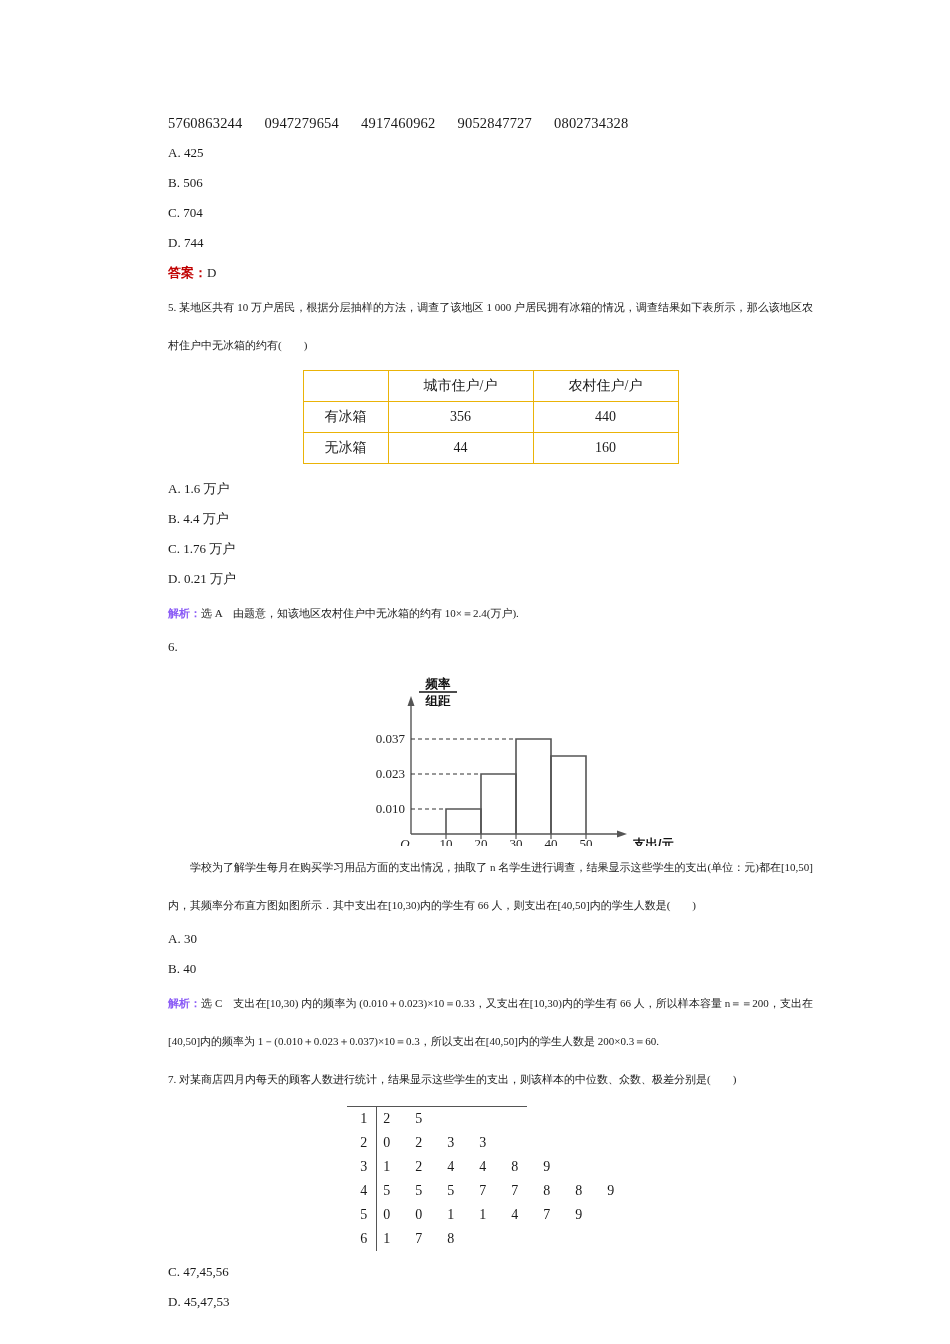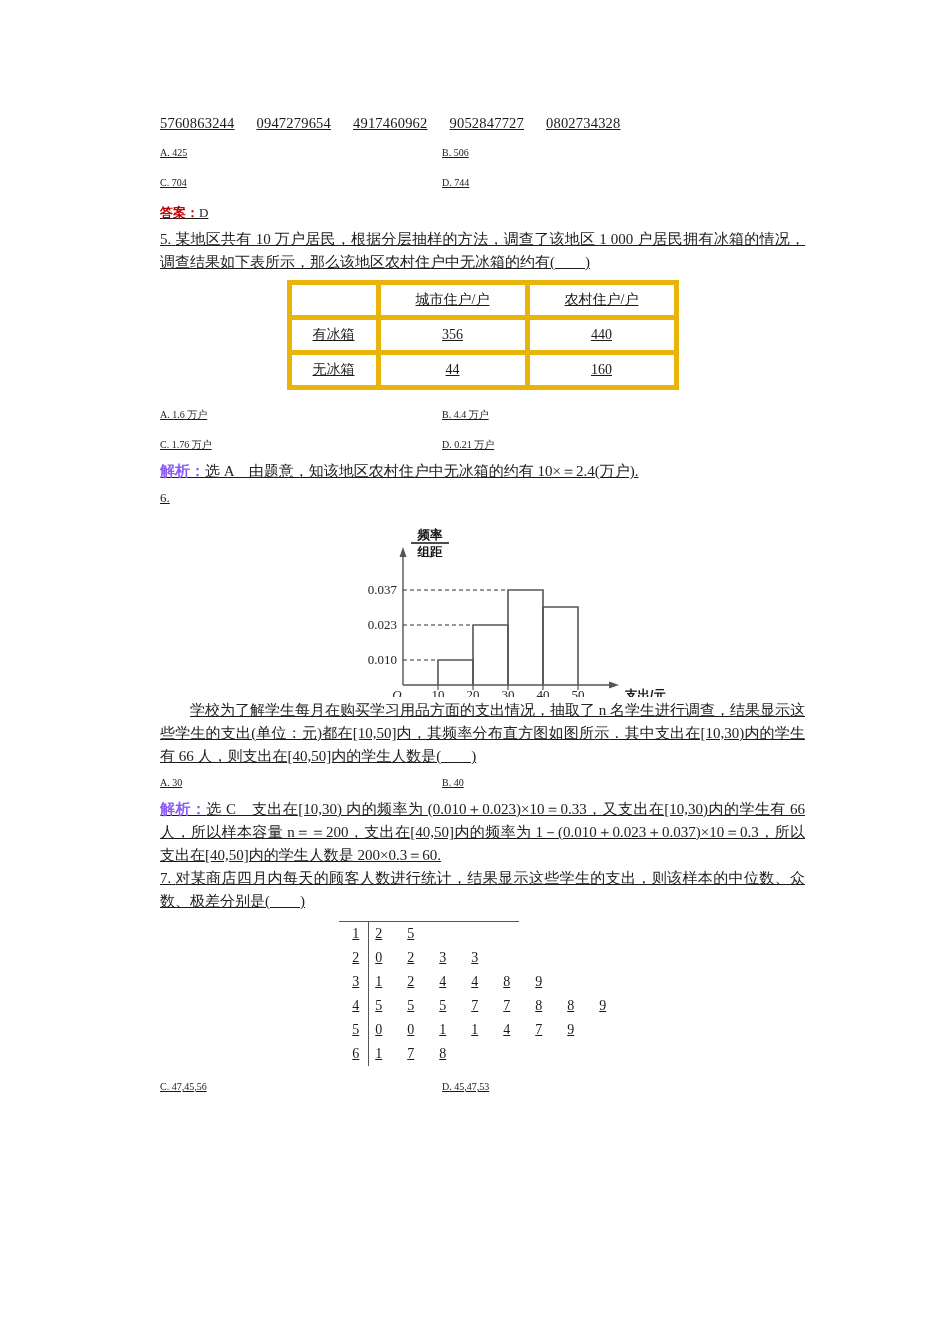--- a/index.html
+++ b/index.html
@@ -18,48 +18,48 @@
   }
   .page {
     position: relative;
     width: 950px;
     height: 1344px;
     padding: 0;
     box-sizing: border-box;
   }
   .content {
     position: absolute;
-    left: 160px;
+    left: 168px;
     top: 108px;
     width: 645px;
-    text-decoration: underline;
   }
   .line {
     font-size: 13px;
     line-height: 30px;
     color: #222;
     white-space: nowrap;
   }
   .para {
-    font-size: 15px;
-    line-height: 23px;
+    font-size: 11px;
+    line-height: 38px;
     color: #222;
     text-align: justify;
     text-justify: inter-ideograph;
   }
   .nums-row {
     font-size: 14.5px;
     line-height: 30px;
     letter-spacing: 0.2px;
   }
   .nums-row span { margin-right: 22px; }
   .opt-row {
     display: flex;
-    font-size: 10px;
+    font-size: 13px;
     line-height: 30px;
+    flex-direction: column;
   }
   .opt-a { width: 282px; }
   .opt-b { width: 282px; }
   .answer-label {
     color: #c00000;
     font-weight: bold;
   }
   .jiexi-label {
     color: #8b5cf6;
     font-weight: bold;
@@ -70,21 +70,21 @@
   .t5-wrap {
     margin: 6px 0 10px 0;
     display: flex;
     justify-content: center;
   }
   table.t5 {
     border-collapse: collapse;
     font-size: 14px;
   }
   table.t5 td, table.t5 th {
-    border: 5px solid #eab308;
+    border: 1px solid #eab308;
     padding: 6px 8px;
     text-align: center;
     font-weight: normal;
   }
   table.t5 .c0 { width: 68px; }
   table.t5 .c1 { width: 128px; }
   table.t5 .c2 { width: 128px; }
 
   
   .hist-wrap {

